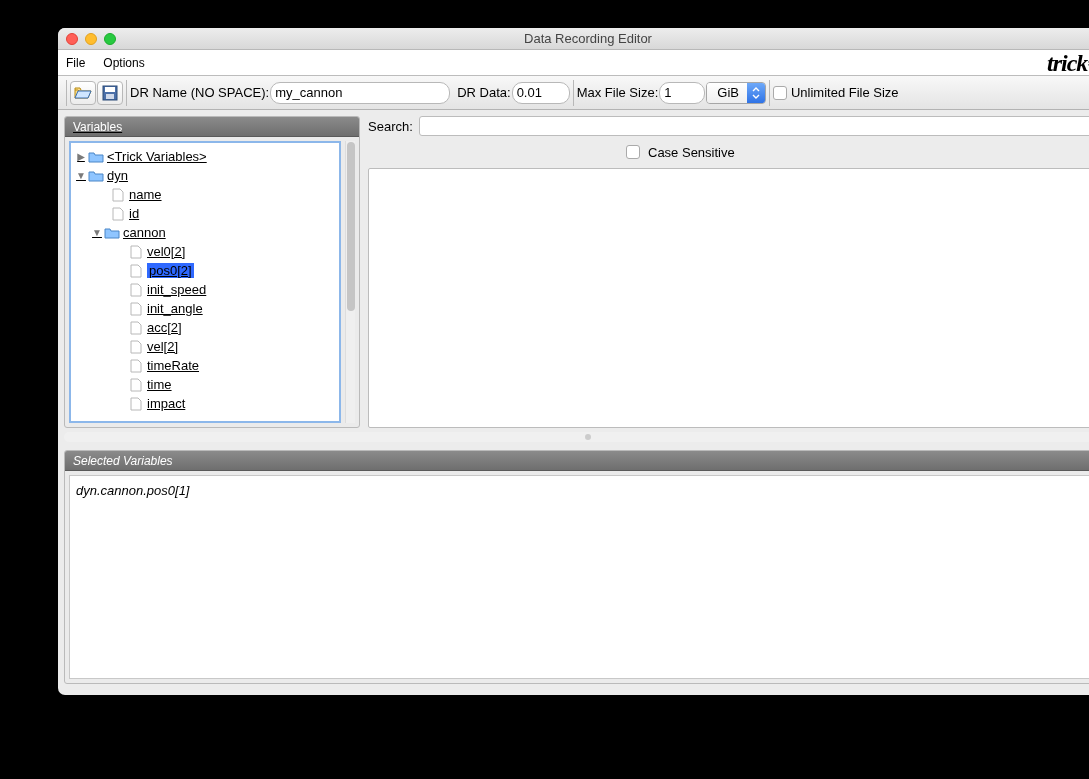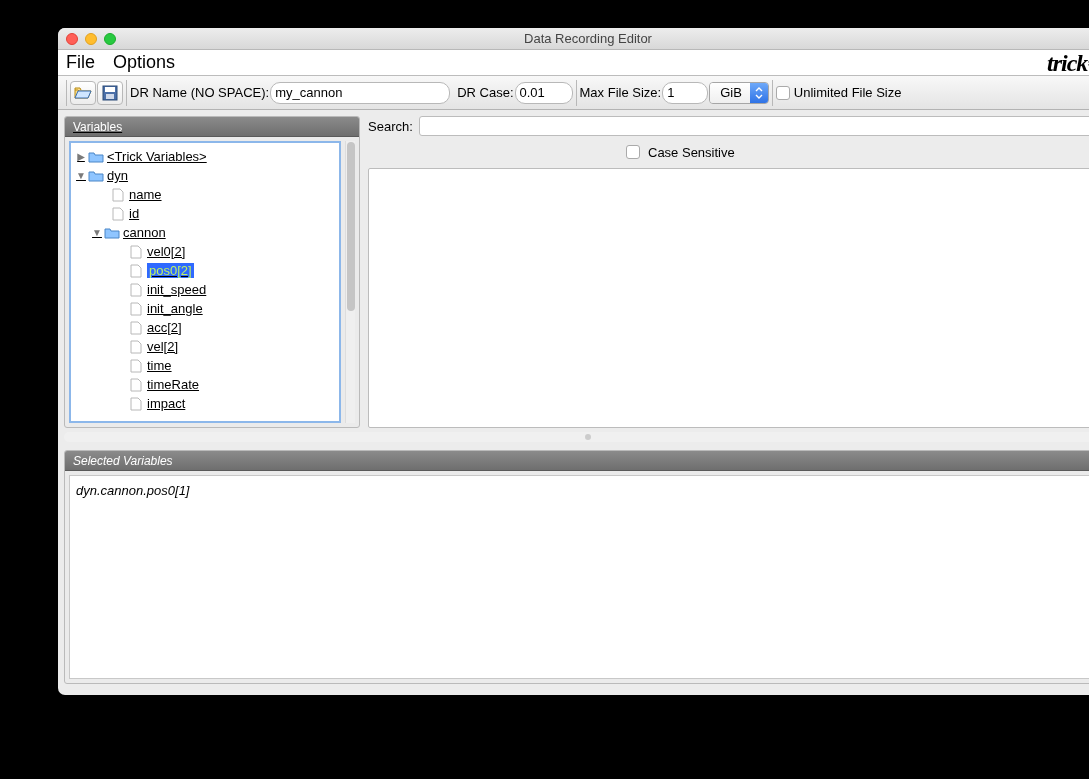--- a/index.html
+++ b/index.html
@@ -44,21 +44,21 @@
   .menubar {
     height: 26px;
     background:#fff;
     border-bottom:1px solid #bcbcbc;
     display:flex;
     align-items:center;
     padding:0 8px;
     gap:18px;
     position:relative;
   }
-  .menuitem { font-size:18px; cursor:default; }
+  .menuitem { font-size:12px; cursor:default; }
   .logo {
     position:absolute; right:4px; top:0px; font-family: Georgia, serif;
     font-weight:bold; font-style:italic; font-size:24px; letter-spacing:-1px;
   }
   .logo .gear { font-style:normal; font-size:16px; position:relative; top:-2px;}
   .toolbar {
     height: 34px;
     background: linear-gradient(#f8f8f8,#e4e4e4);
     border-bottom:1px solid #b3b3b3;
     display:flex;
@@ -99,21 +99,21 @@
   .rightpanel { flex:1; height:312px; border:none; background:transparent; }
   .treewrap{ position:relative; flex:1; display:flex;}
   .treebox{
     flex:1; margin:4px; border:2px solid #8cb7ea; background:#fff; overflow:auto;
     padding:4px 0; position:relative;
   }
   .treebox .row{ display:flex;align-items:center;height:19px;font-size:13px;white-space:nowrap;}
   .disclosure{ width:12px;text-align:center;color:#7a7a7a;font-size:10px;display:inline-block;}
   .foldericon,.fileicon{ width:16px;height:14px;display:inline-flex;align-items:center;justify-content:center;margin:0 3px 0 1px;}
   .indent0{padding-left:4px;} .indent1{padding-left:20px;} .indent2{padding-left:38px;} .indent3{padding-left:56px;}
-  .highlight{ background:#2f69ff;color:#bef264;padding:0 2px;}
+  .highlight{ background:#2f69ff;color:#000000;padding:0 2px;}
   .treescroll{ width:10px; background:#efefef; border-left:1px solid #ddd; margin:4px 4px 4px 0;}
   .treescroll .thumb{ background:#c5c5c5;border-radius:5px;width:8px;margin:1px auto;height:60%;}
   .searchrow{ display:flex;align-items:center;gap:6px;margin:0 0 6px 0;}
   .searchrow label{ font-size:13px;}
   .searchrow input{ flex:1;height:20px;border:1px solid #bcbcbc;border-radius:3px;background:#fff;padding:0 4px;}
   .checkrow{ display:flex;align-items:center;gap:4px;font-size:13px;margin-left:258px;height:20px;}
   .resultbox{ flex:1;margin-top:6px;border:1px solid #bcbcbc;background:#fff;border-radius:2px;}
   .rightinner{display:flex;flex-direction:column;height:100%;}
   .hscroll{ height:10px;margin:4px 6px 2px 6px;background:#f0f0f0;border-radius:5px;position:relative;}
   .hscroll::after{content:"";position:absolute;left:50%;top:2px;width:6px;height:6px;border-radius:3px;background:#ccc;transform:translateX(-50%);}
@@ -154,21 +154,21 @@
     <div class="tbicon">
       <svg width="16" height="16">
           <rect x="1" y="1" width="14" height="14" fill="#4a6fa8" stroke="#2a4a77"></rect>
           <rect x="3" y="2" width="10" height="5" fill="#fff"></rect>
           <rect x="4" y="9" width="8" height="5" fill="#cfd9ea"></rect>
         </svg>
     </div>
     <div class="vsep"></div>
     <span>DR Name (NO SPACE):</span>
     <input class="tbinput" style="width: 180px;" value="my_cannon">
-    <span style="margin-left:6px">DR Case:</span>
+    <span style="margin-left:6px">DR Data:</span>
     <input class="tbinput" style="width: 58px;" value="0.01">
     <div class="vsep"></div>
     <span>Max File Size:</span>
     <input class="tbinput" style="width: 46px;" value="1">
     <div class="select">
       <div class="sellabel">GiB</div>
       <div class="selarrow">
         <svg width="8" height="12">
             <path d="M1 4 L4 1 L7 4 M1 8 L4 11 L7 8" fill="none" stroke="#fff" stroke-width="1.4"></path>
           </svg>
@@ -276,29 +276,29 @@
                 </svg>
               </span>
               <span>vel[2]</span>
             </div>
           <div class="row indent3">
               <span class="fileicon">
                 <svg width="12" height="14">
                   <path d="M1 1 L8 1 L11 4 L11 13 L1 13 Z" fill="#fff" stroke="#b8b8b8"></path>
                 </svg>
               </span>
+              <span>timeRate</span>
+            </div>
+          <div class="row indent3">
+              <span class="fileicon">
+                <svg width="12" height="14">
+                  <path d="M1 1 L8 1 L11 4 L11 13 L1 13 Z" fill="#fff" stroke="#b8b8b8"></path>
+                </svg>
+              </span>
               <span>time</span>
-            </div>
-          <div class="row indent3">
-              <span class="fileicon">
-                <svg width="12" height="14">
-                  <path d="M1 1 L8 1 L11 4 L11 13 L1 13 Z" fill="#fff" stroke="#b8b8b8"></path>
-                </svg>
-              </span>
-              <span>timeRate</span>
             </div>
           <div class="row indent3">
               <span class="fileicon">
                 <svg width="12" height="14">
                   <path d="M1 1 L8 1 L11 4 L11 13 L1 13 Z" fill="#fff" stroke="#b8b8b8"></path>
                 </svg>
               </span>
               <span>impact</span>
             </div>
         </div>

